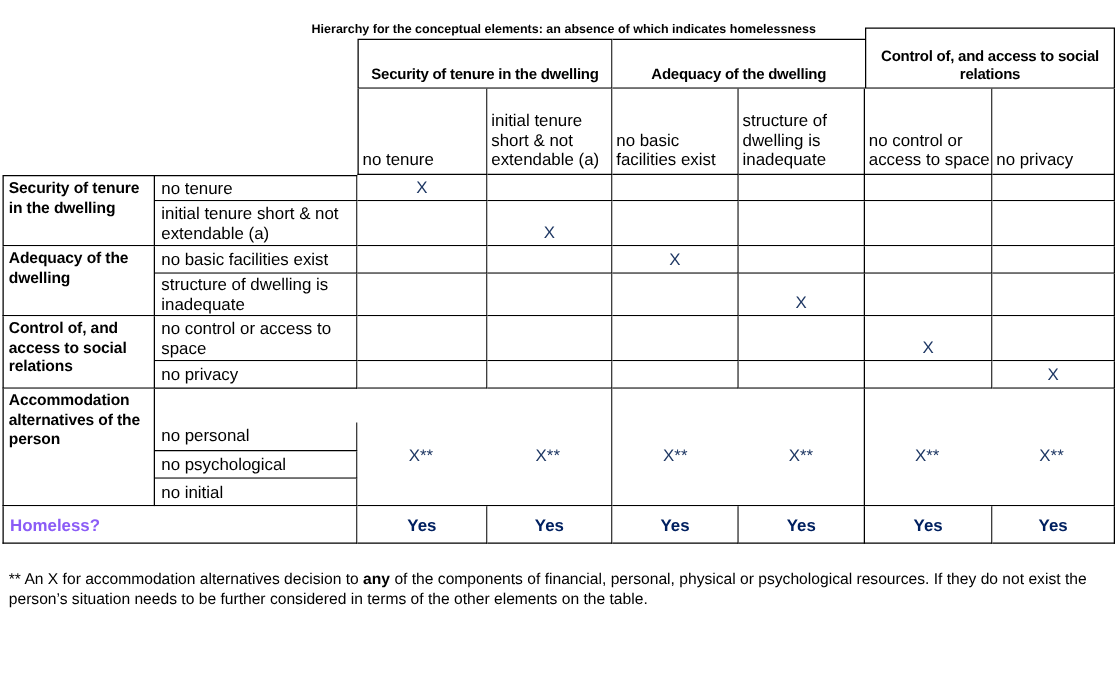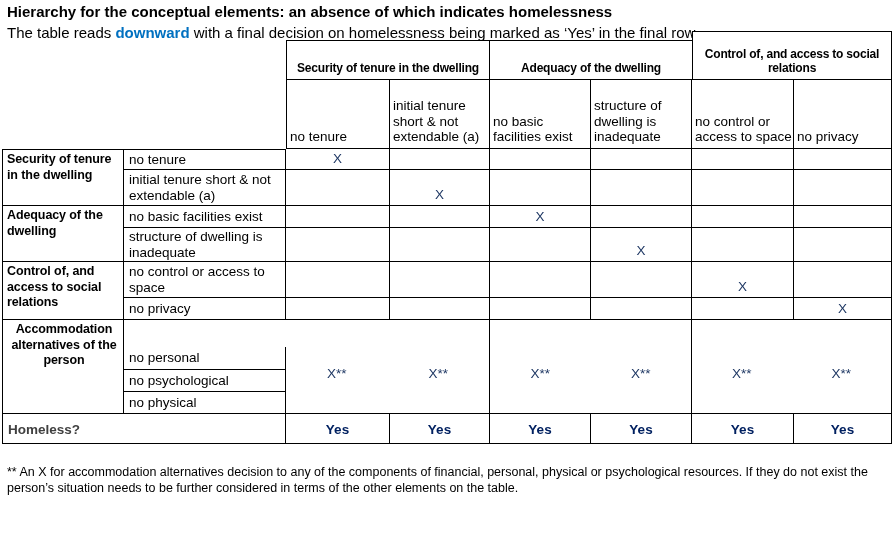--- a/index.html
+++ b/index.html
@@ -1,18 +1,18 @@
 <!DOCTYPE html>
 <html><head>
 <meta charset="utf-8">
 <style>
   html,body{margin:0;padding:0;background:#fff;}
   body{width:895px;height:549px;font-family:"Liberation Sans",sans-serif;color:#000;overflow:hidden;}
   .page{padding-top:5px;}
-  .intro{margin:0 0 0 7px;font-size:15px;line-height:14px;}
+  .intro{margin:12px 0 0 7px;font-size:10px;line-height:14px;text-align:center;}
   .intro + .intro{margin-top:7px;}
   .title{font-weight:700;}
   .hl{color:#0070C0;font-weight:700;}
 
   .grid{display:grid;margin:-9px 0 0 2px;width:891px;
         grid-template-columns:122px 162px 104px 100px 101px 101px 102px 98px;
         grid-template-rows:9px 40px 69px 21px 36px 22px 34px 36px 22px 27px 23px 22px 22px 30px;}
   .cell{box-sizing:border-box;font-size:13.5px;line-height:1.16;background:#fff;}
   .b-t{border-top:1px solid #000}
   .b-r{border-right:1px solid #000}
@@ -21,61 +21,60 @@
 
   .gh{display:flex;align-items:flex-end;justify-content:center;text-align:center;
       font-weight:700;font-size:12px;letter-spacing:-0.2px;padding:1px 2px 3px;}
   .sh{display:flex;align-items:flex-end;padding:2px 0 3px 3px;}
   .lg{font-weight:700;font-size:12.5px;letter-spacing:-0.1px;padding:2px 2px 2px 4px;line-height:1.25;}
   .ls{display:flex;align-items:center;padding:1px 2px 1px 5px;}
   .dc{display:flex;align-items:flex-end;justify-content:center;color:#1F3864;padding-bottom:2px;}
   .xsc{display:flex;align-items:center;color:#1F3864;}
   .xsc span{flex:1;text-align:center;padding-top:14px;}
   .yes{display:flex;align-items:flex-end;justify-content:center;font-weight:700;color:#002060;padding-bottom:5px;}
-  .hlabel{display:flex;align-items:flex-end;font-weight:700;color:#404040;padding:0 0 5px 5px;}
+  .hlabel{display:flex;align-items:flex-end;font-weight:700;color:#8b5cf6;padding:0 0 5px 5px;}
 
   .notes{margin:20px 0 0 7px;width:880px;font-size:12.5px;line-height:16px;}
   .notes p{margin:0;}
-  .bold{font-weight:400;}
+  .bold{font-weight:700;}
 </style>
 </head>
 <body>
 
 <div class="page">
 
   <p class="intro title">Hierarchy for the conceptual elements: an absence of which indicates homelessness</p>
-  <p class="intro"><span>The table reads </span><span class="hl">downward</span><span> with a final decision on homelessness being marked as ‘Yes’ in the final row</span></p>
 
   <div class="grid">
 
     <div class="cell gh b-t b-l b-r b-b" style="grid-column:3/span 2;grid-row:2;">Security of tenure in the dwelling</div>
     <div class="cell gh b-t b-b" style="grid-column:5/span 2;grid-row:2;">Adequacy of the dwelling</div>
     <div class="cell gh b-t b-l b-r b-b" style="grid-column:7/span 2;grid-row:1/span 2;">Control of, and access to social relations</div>
 
     <div class="cell sh b-l b-r b-b" style="grid-column:3;grid-row:3;">no tenure</div>
     <div class="cell sh b-r b-b" style="grid-column:4;grid-row:3;">initial tenure short &amp; not extendable (a)</div>
     <div class="cell sh b-r b-b" style="grid-column:5;grid-row:3;">no basic facilities exist</div>
     <div class="cell sh b-r b-b" style="grid-column:6;grid-row:3;">structure of dwelling is inadequate</div>
     <div class="cell sh b-r b-b" style="grid-column:7;grid-row:3;">no control or access to space</div>
     <div class="cell sh b-r b-b" style="grid-column:8;grid-row:3;">no privacy</div>
 
     <div class="cell lg b-t b-l b-r b-b" style="grid-column:1;grid-row:4/span 2;">Security of tenure in the dwelling</div>
     <div class="cell lg b-l b-r b-b" style="grid-column:1;grid-row:6/span 2;">Adequacy of the dwelling</div>
     <div class="cell lg b-l b-r b-b" style="grid-column:1;grid-row:8/span 2;">Control of, and access to social relations</div>
-    <div class="cell lg b-l b-r b-b" style="grid-column:1;grid-row:10/span 4;text-align:center;">Accommodation alternatives of the person</div>
+    <div class="cell lg b-l b-r b-b" style="grid-column:1;grid-row:10/span 4;">Accommodation alternatives of the person</div>
 
     <div class="cell ls b-t b-r b-b" style="grid-column:2;grid-row:4;">no tenure</div>
     <div class="cell ls b-r b-b" style="grid-column:2;grid-row:5;">initial tenure short &amp;  not extendable (a)</div>
     <div class="cell ls b-r b-b" style="grid-column:2;grid-row:6;">no basic facilities exist</div>
     <div class="cell ls b-r b-b" style="grid-column:2;grid-row:7;">structure of dwelling is inadequate</div>
     <div class="cell ls b-r b-b" style="grid-column:2;grid-row:8;">no control or access to space</div>
     <div class="cell ls b-r b-b" style="grid-column:2;grid-row:9;">no privacy</div>
     <div class="cell ls b-r b-b" style="grid-column:2;grid-row:12;">no psychological</div>
     <div class="cell ls b-r b-b" style="grid-column:2;grid-row:11;">no personal</div>
-    <div class="cell ls b-r b-b" style="grid-column:2;grid-row:13;">no physical</div>
+    <div class="cell ls b-r b-b" style="grid-column:2;grid-row:13;">no initial</div>
 
     <div class="cell dc b-r b-b" style="grid-column:3;grid-row:4;">X</div>
     <div class="cell dc b-r b-b" style="grid-column:4;grid-row:4;"></div>
     <div class="cell dc b-r b-b" style="grid-column:5;grid-row:4;"></div>
     <div class="cell dc b-r b-b" style="grid-column:6;grid-row:4;"></div>
     <div class="cell dc b-r b-b" style="grid-column:7;grid-row:4;"></div>
     <div class="cell dc b-r b-b" style="grid-column:8;grid-row:4;"></div>
 
     <div class="cell dc b-r b-b" style="grid-column:3;grid-row:5;"></div>
     <div class="cell dc b-r b-b" style="grid-column:4;grid-row:5;">X</div>

